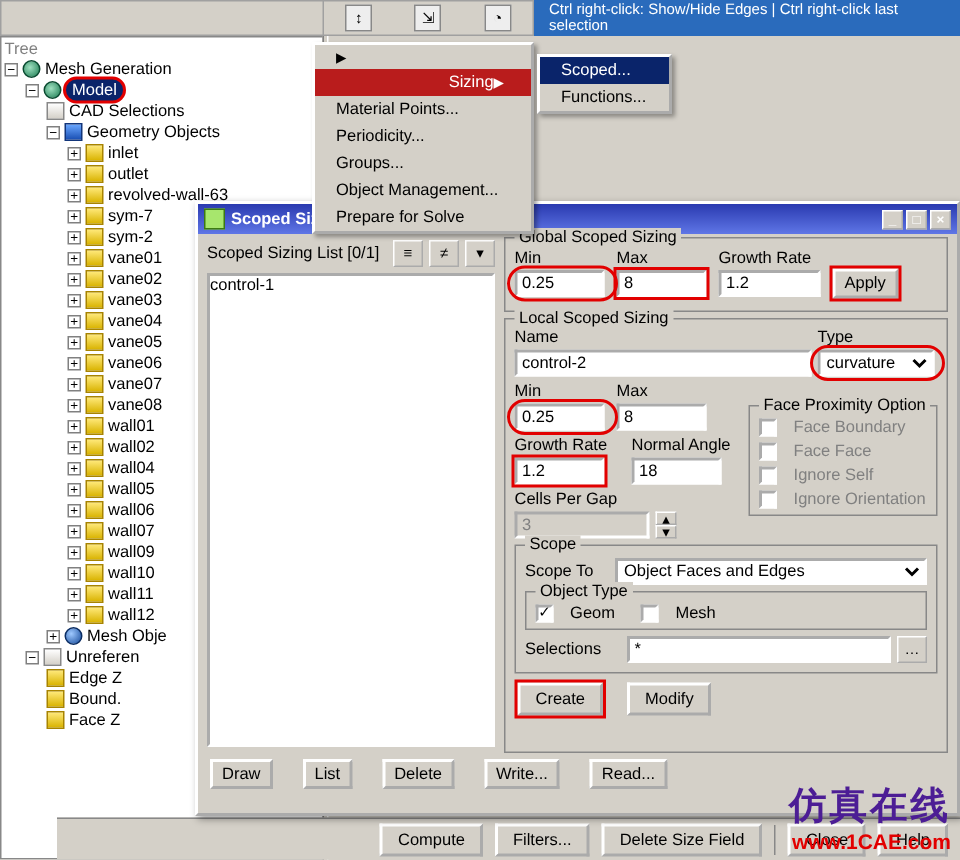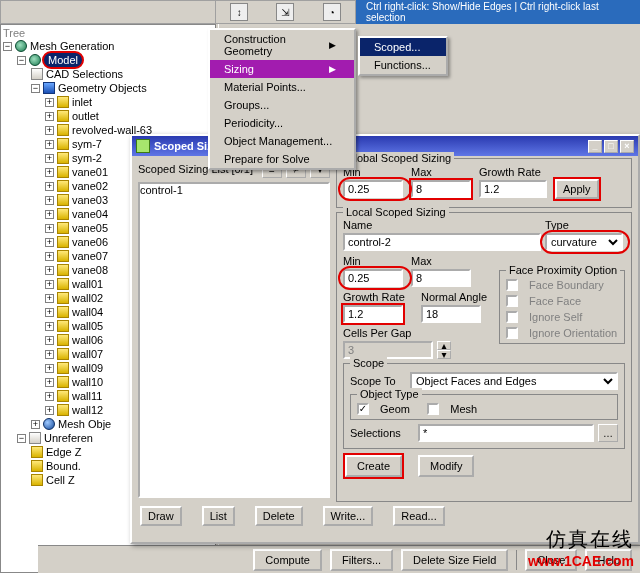--- a/index.html
+++ b/index.html
@@ -50,21 +50,21 @@
   .sel-label { background:#0a246a; color:#fff; padding:0 2px; }
   .red-ring { border:2px solid #e20000; border-radius:10px; padding:0 4px; margin-left:-2px;}
 
   
   .ctxmenu {
     position: absolute; top: 28px; left: 208px; width: 148px;
     background: #d4d0c8; border: 2px outset #fff;
     box-shadow: 2px 2px 3px rgba(0,0,0,.35); z-index: 40;
   }
   .ctx-item { padding: 3px 18px 3px 14px; display:flex; justify-content:space-between; align-items:center; color:#000; }
-  .ctx-item.hi { background:#a21caf; color:#fff; }
+  .ctx-item.hi { background:#b91c1c; color:#fff;justify-content:flex-end; }
   .ctx-arrow { font-size:9px; }
   .ctx-ring { position:absolute; border:2px solid #e20000; border-radius:14px; pointer-events:none; }
 
   .submenu {
     position: absolute; top: 36px; left: 358px; width: 90px;
     background: #d4d0c8; border: 2px outset #fff;
     box-shadow: 2px 2px 3px rgba(0,0,0,.35); z-index: 50;
   }
   .sub-item { padding:3px 14px; }
   .sub-item.hi { background:#0a246a; color:#fff; }
@@ -124,21 +124,21 @@
 
   .watermark {
     position:absolute; color:#e4e4e4; font-size:42px; font-style:italic;
     font-weight:bold; letter-spacing:2px; z-index:5; top:270px; left:220px;
     pointer-events:none;
   }
   .wm2 {
     position:absolute; right:6px; bottom:4px; z-index:60; text-align:right;
     font-family: "SimSun","Microsoft YaHei",sans-serif;
   }
-  .wm2 .cn { color:#000000; font-size:20px; font-weight:normal; letter-spacing:2px;}
+  .wm2 .cn { color:#4c1d95; font-size:25px; font-weight:bold; letter-spacing:2px;}
   .wm2 .url { color:#e20000; font-size:14px; font-weight:bold; }
 
   .drag-bar { position:absolute; top:24px; left:215px; width:4px; bottom:0; background:#d4d0c8; border-left:1px solid #808080; border-right:1px solid #fff; z-index:2; }
 </style>
 </head>
 <body>
 
 <div class="toolbar-top">
   <div class="toolbar-left"></div>
   <div class="toolbar-mid">
@@ -385,44 +385,43 @@
         <div class="tree-row">
           <span class="ind"></span>
           <span class="ind"></span>
           <span class="node-ico ico-folder-y"></span>
           <span class="tree-label">Bound.</span>
         </div>
         <div class="tree-row">
           <span class="ind"></span>
           <span class="ind"></span>
           <span class="node-ico ico-folder-y"></span>
-          <span class="tree-label">Cell Z</span>
+          <span class="tree-label">Face Z</span>
         </div>
       </div>
   </div>
 </div>
 <div class="drag-bar"></div>
 
 <div class="ctxmenu" id="ctxmenu">
     <div class="ctx-item">
-      <span>Construction Geometry</span>
       <span class="ctx-arrow">▶</span>
     </div>
     <div class="ctx-item hi">
       <span>Sizing</span>
       <span class="ctx-arrow">▶</span>
     </div>
     <div class="ctx-item">
       <span>Material Points...</span>
     </div>
     <div class="ctx-item">
+      <span>Periodicity...</span>
+    </div>
+    <div class="ctx-item">
       <span>Groups...</span>
-    </div>
-    <div class="ctx-item">
-      <span>Periodicity...</span>
     </div>
     <div class="ctx-item">
       <span>Object Management...</span>
     </div>
     <div class="ctx-item">
       <span>Prepare for Solve</span>
     </div>
   </div>
 <div class="ctx-ring" style="top:46px; left:214px; width:116px; height:18px;"></div>
 

